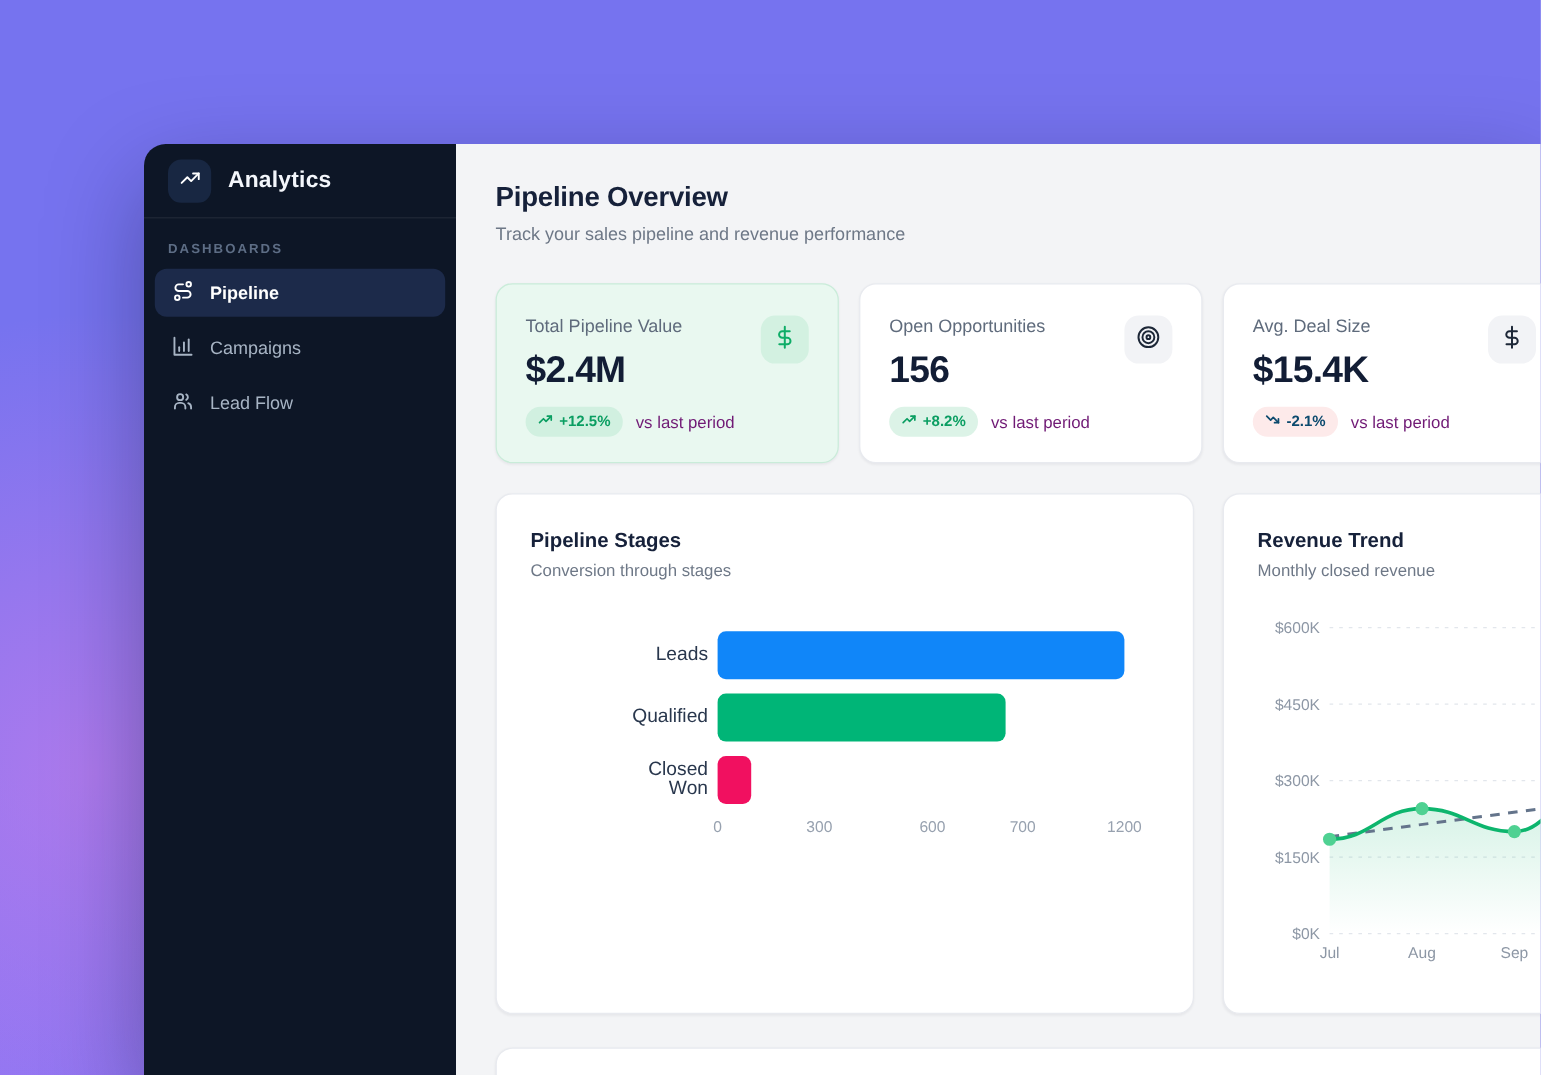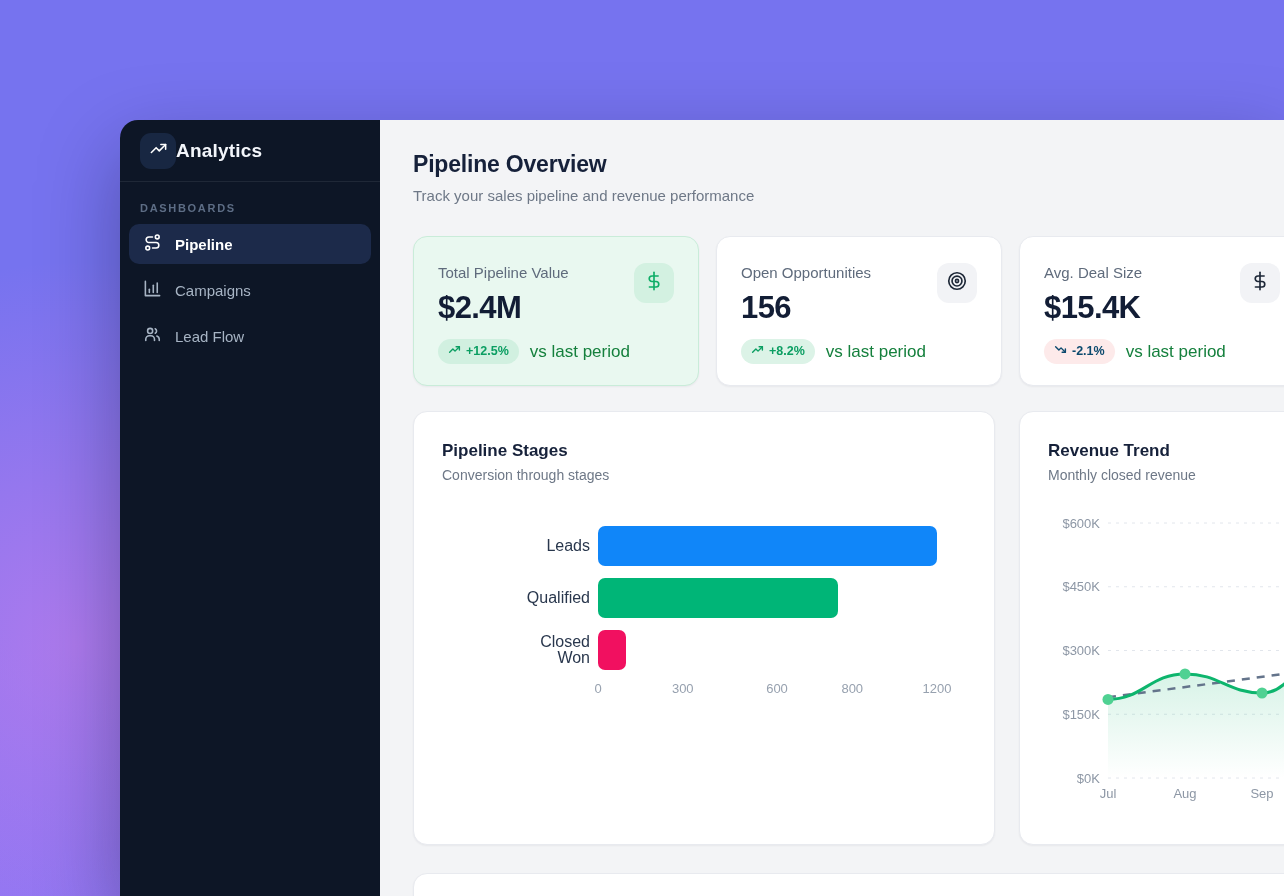--- a/index.html
+++ b/index.html
@@ -15,21 +15,21 @@
 
   
   .window {
     position:absolute; left:120px; top:120px; right:0; bottom:0;
     border-top-left-radius:18px; overflow:hidden; display:flex;
     box-shadow:0 30px 80px rgba(10,15,40,.35);
   }
 
   
   .sidebar { width:260px; flex-shrink:0; background:#0d1626; display:flex; flex-direction:column; }
-  .brand { display:flex; align-items:center; padding:12px 20px; height:61px; }
+  .brand { display:flex; align-items:center; gap:14px; padding:12px 20px; height:61px; }
   .logo-chip { width:36px; height:36px; border-radius:11px; background:#182742; display:grid; place-items:center; color:#fff; flex-shrink:0; }
   .brand-title { font-size:19px; font-weight:700; color:#f3f6fb; letter-spacing:.2px; }
   .side-divider { height:1px; background:rgba(255,255,255,.08); }
   .section-label { margin:20px 20px 10px; font-size:11px; font-weight:700; letter-spacing:1.7px; color:#5d6d85; }
   .nav { padding:0 9px; }
   .nav-item {
     display:flex; align-items:center; gap:13px; height:40px; padding:0 14px;
     border-radius:10px; margin-bottom:6px; color:#a7b4c4; font-size:15px; cursor:pointer;
   }
   .nav-item.active { background:#1c2a4a; color:#ffffff; font-weight:600; }
@@ -51,21 +51,21 @@
   .stat-label { font-size:15px; color:#5f6b7c; }
   .stat-value { margin-top:9px; font-size:31px; font-weight:800; color:#121d35; letter-spacing:-.6px; }
   .stat-foot { position:absolute; left:24px; bottom:21px; display:flex; align-items:center; gap:11px; }
   .stat-badge {
     display:inline-flex; align-items:center; gap:5px;
     font-size:12.5px; font-weight:700; padding:4px 10px 5px; border-radius:999px;
   }
   .stat-badge.up { color:#0b9e62; background:#dcf3e7; }
   .highlight .stat-badge.up { background:#d1f0e0; }
   .stat-badge.down { color:#0c4a6e; background:#fdeaea; }
-  .stat-foot-note { font-size:17px; color:#15803d; }
+  .stat-foot-note { font-size:14px; color:#701a75; }
   .stat-chip {
     position:absolute; top:26px; right:24px; width:40px; height:40px; border-radius:12px;
     background:#f2f3f6; display:grid; place-items:center; color:#1d2737;
   }
   .highlight .stat-chip { background:#d3f1e1; color:#0ead67; }
 
   
   .charts-row { display:flex; gap:24px; margin-top:25px; }
   .chart-card {
     height:434px; flex-shrink:0; background:#fff; border:1px solid #e8eaef;
@@ -248,21 +248,21 @@
               <div class="bar-label"><span>Closed Won</span></div>
               <div class="bar-track">
                 <div class="bar" style="width: 28.25px; background: rgb(241, 16, 96);"></div>
               </div>
             </div>
           </div>
         <div class="pipeline-xaxis">
             <span class="tick" style="left: 0px;">0</span>
             <span class="tick" style="left: 84.75px;">300</span>
             <span class="tick" style="left: 179px;">600</span>
-            <span class="tick" style="left: 254.25px;">800</span>
+            <span class="tick" style="left: 254.25px;">700</span>
             <span class="tick" style="left: 339px;">1200</span>
           </div>
       </div>
 
       <div class="chart-card revenue-card">
         <div class="chart-head">
           <div class="chart-title">Revenue Trend</div>
           <div class="chart-subtitle">Monthly closed revenue</div>
         </div>
         <svg class="revenue-svg" width="540" height="434" viewBox="0 0 540 434">

